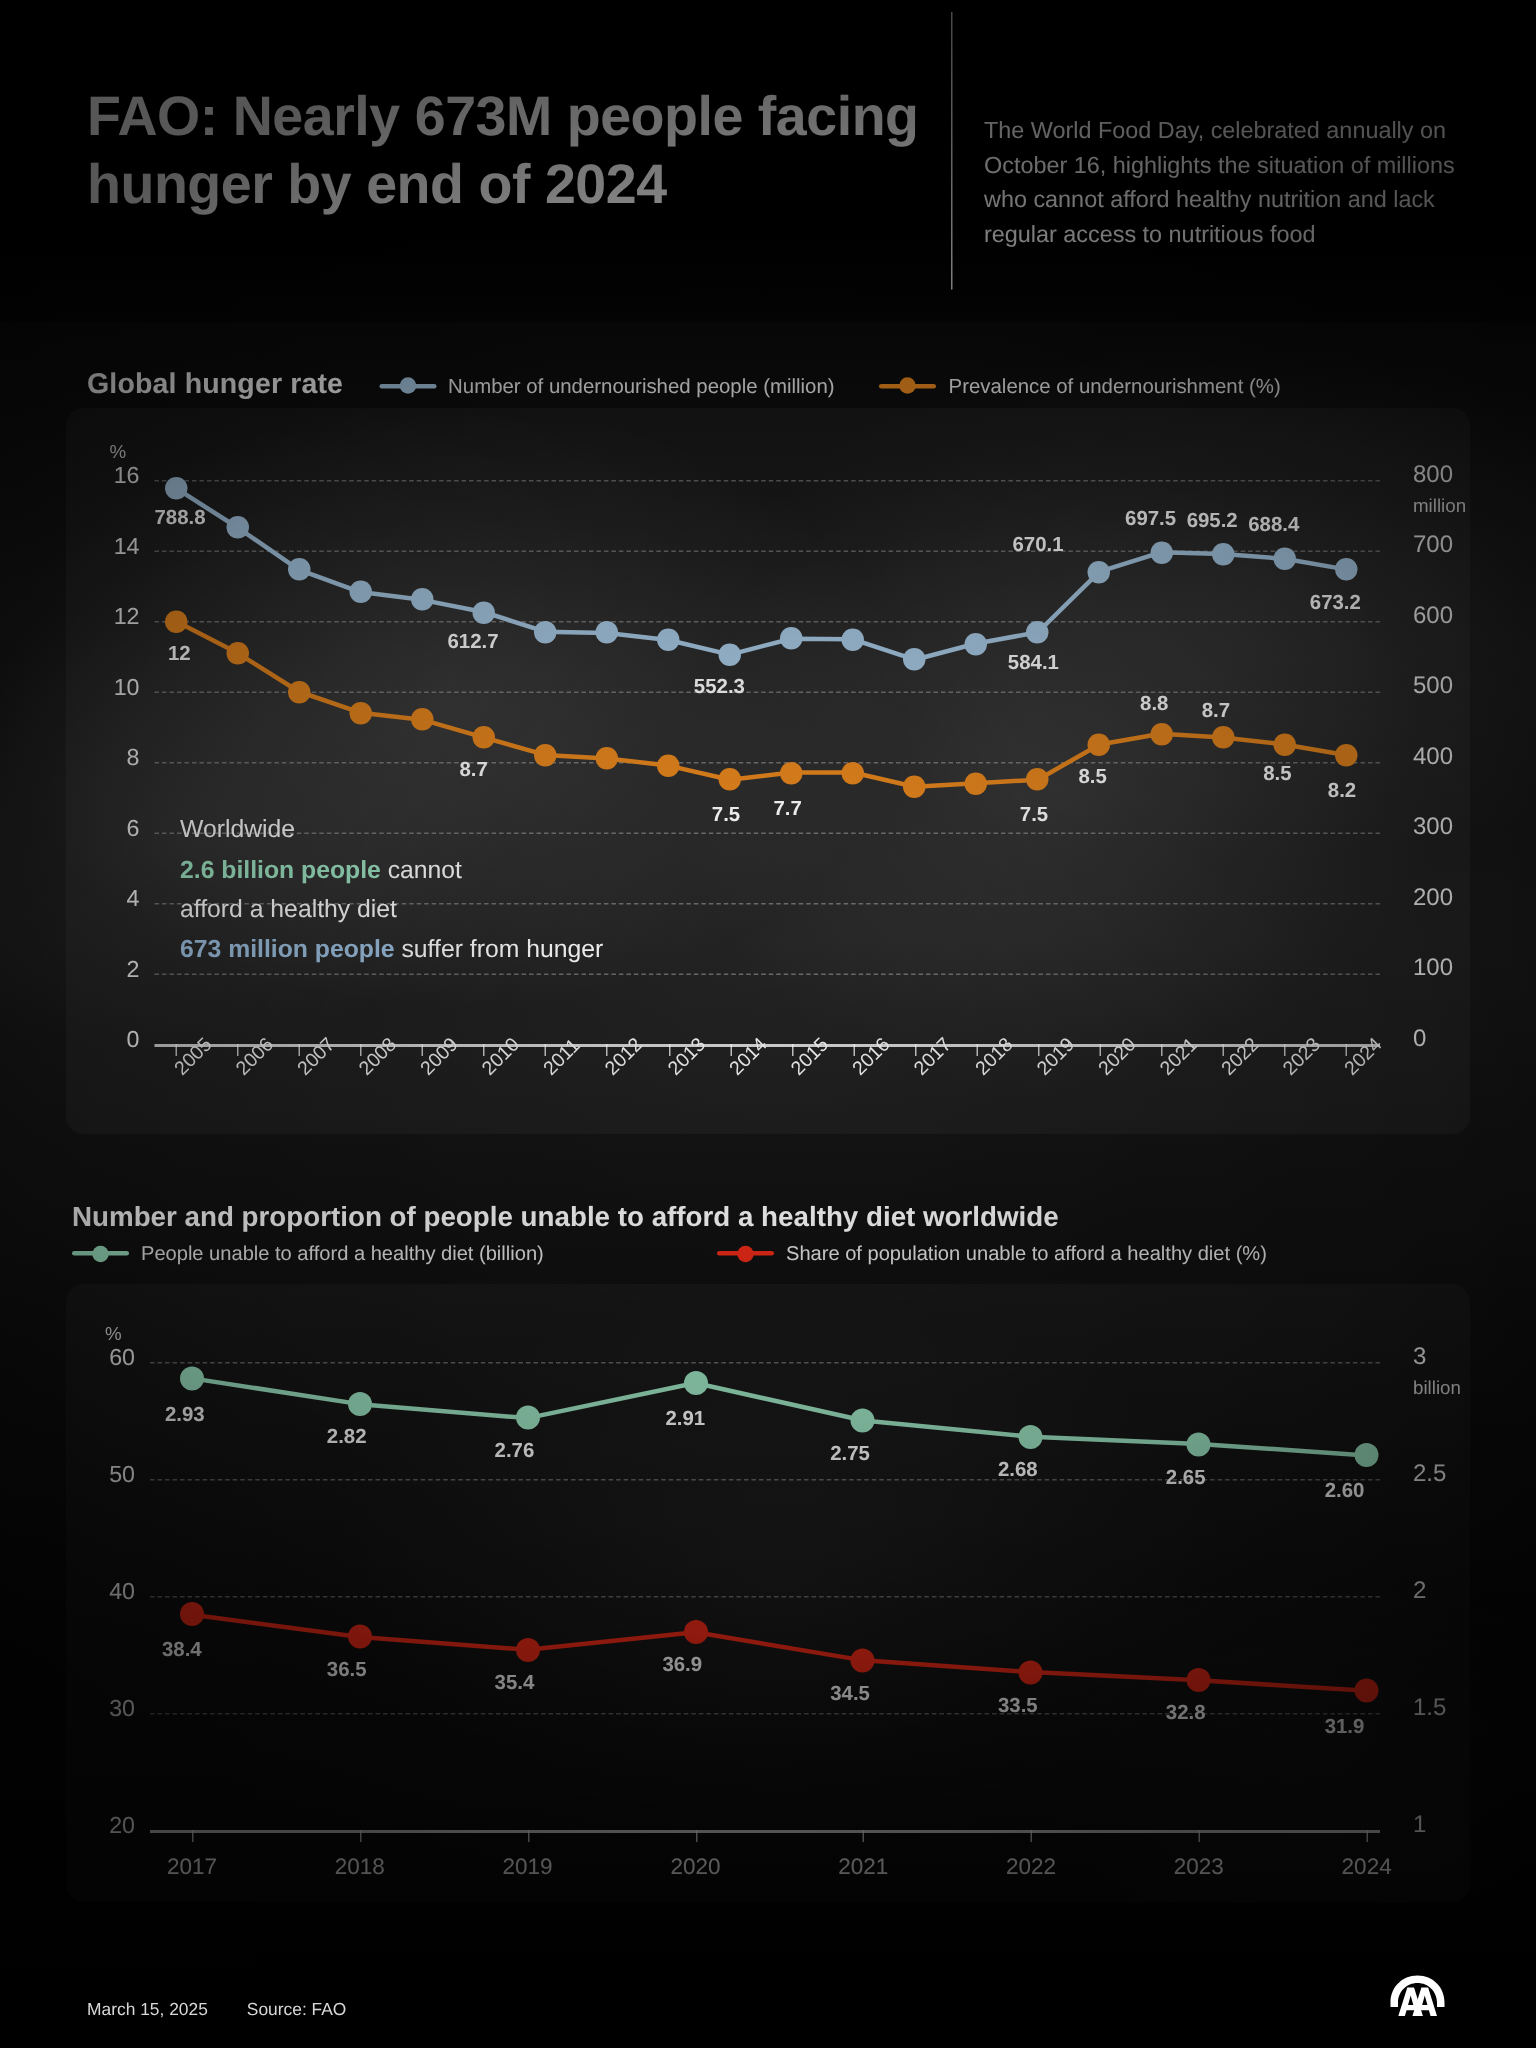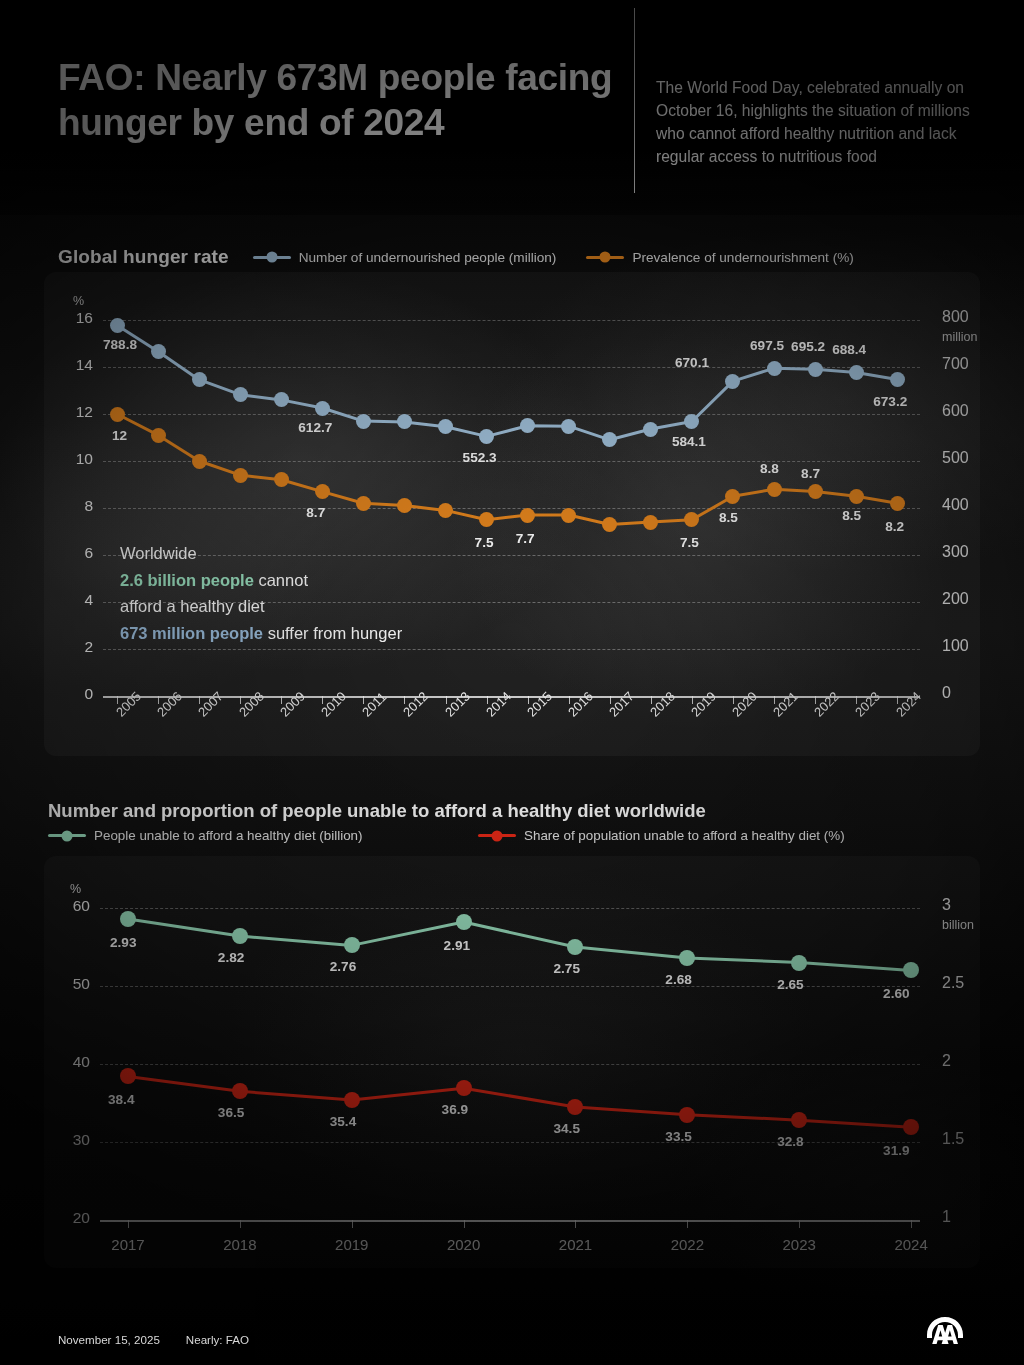--- a/index.html
+++ b/index.html
@@ -366,22 +366,22 @@
       <div class="vlabel" style="left: 441.614px; top: 246.18px;">36.9</div>
       <div class="vlabel" style="left: 553.486px; top: 264.9px;">34.5</div>
       <div class="vlabel" style="left: 665.357px; top: 272.7px;">33.5</div>
       <div class="vlabel" style="left: 777.229px; top: 278.16px;">32.8</div>
       <div class="vlabel" style="left: 883.1px; top: 287.18px;">31.9</div>
     </div>
 
   <div class="vignette"></div>
 
   <div class="footer">
-    <span>November 15, 2025</span>
-    <span>Nearly: FAO</span>
+    <span>March 15, 2025</span>
+    <span>Source: FAO</span>
   </div>
   <div class="aa-logo">
     <svg viewBox="0 0 58 40" width="58" height="40" aria-hidden="true">
       <path d="M29 3 C18.5 3 11 11 11 21 L11 24 L16 24 L16 21 C16 13.8 21.8 8 29 8 C36.2 8 42 13.8 42 21 L42 24 L47 24 L47 21 C47 11 39.5 3 29 3 Z" fill="#ffffff"></path>
       <path d="M22.2 11 L16.2 30 L20.6 30 L21.7 26.2 L27.2 26.2 L28.3 30 L32.6 30 L26.7 11 Z M22.7 22.6 L24.45 16.3 L26.2 22.6 Z" fill="#ffffff"></path>
       <path d="M31.6 11 L25.6 30 L30.0 30 L31.1 26.2 L36.6 26.2 L37.7 30 L42.0 30 L36.1 11 Z M32.1 22.6 L33.85 16.3 L35.6 22.6 Z" fill="#ffffff"></path>
     </svg>
   </div>
 </div>
 

